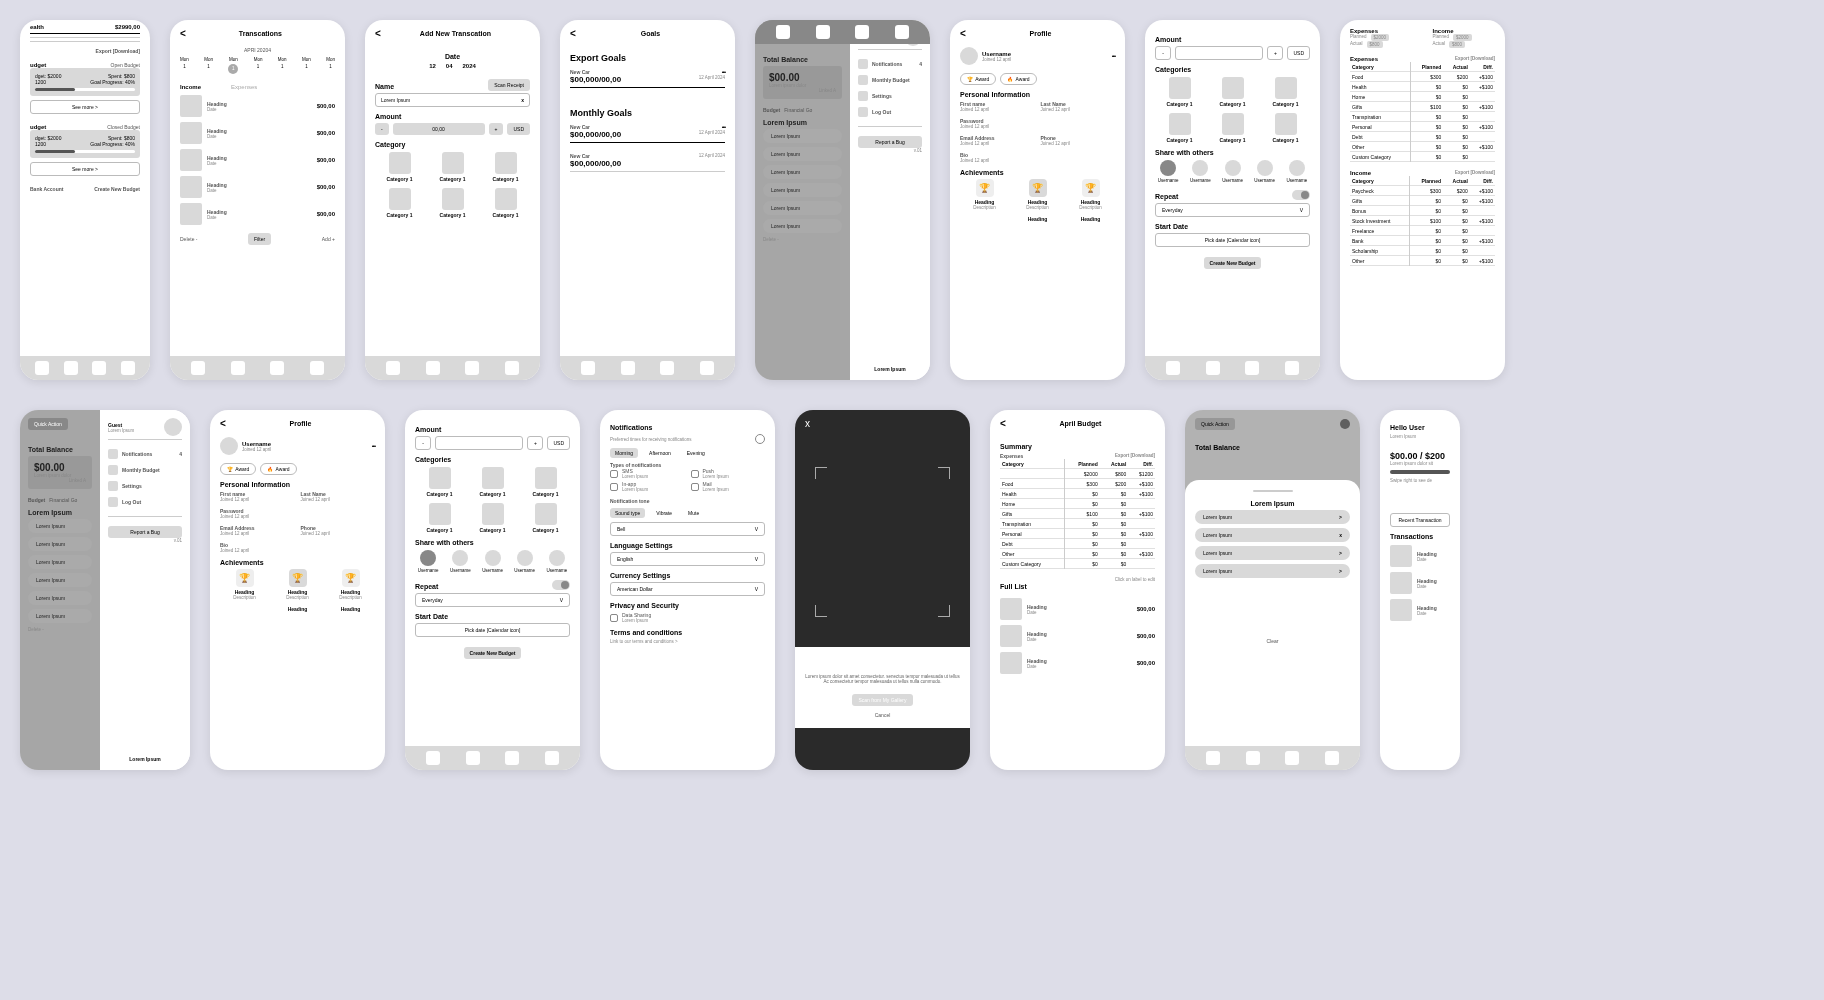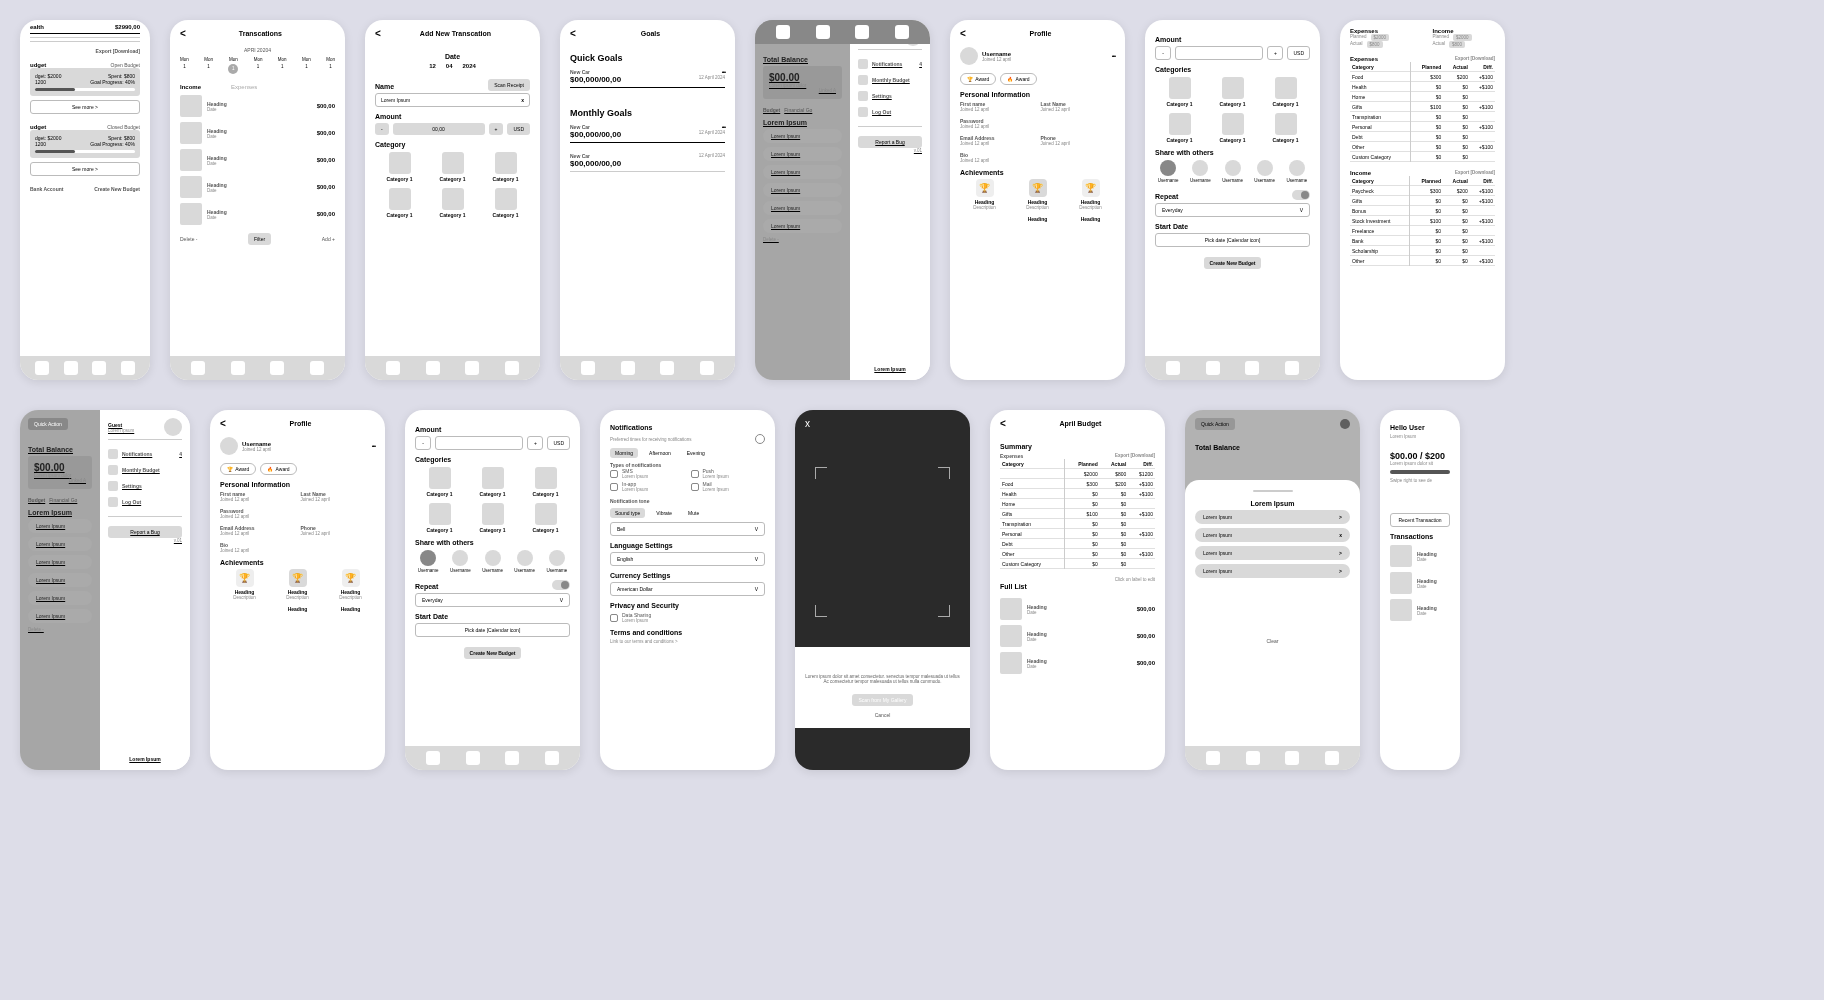--- a/index.html
+++ b/index.html
@@ -36,21 +36,21 @@
 
 .cat-grid { display: grid; grid-template-columns: repeat(3,1fr); gap: 4px; margin-top: 4px; }
 .cat { text-align: center; }
 .cat .box { width: 22px; height: 22px; background: #D9D9D9; border-radius: 3px; margin: 0 auto 2px; }
 .cat .lbl { font-size: 5px; font-weight: bold; }
 
 .txn { display: flex; align-items: center; gap: 5px; margin: 5px 0; }
 .txn .info { flex: 1; }
 .txn .amt { font-weight: bold; font-size: 6px; }
 
-.overlay { position: absolute; inset: 0; display: flex; text-decoration: underline; }
+.overlay { position: absolute; inset: 0; display: flex; }
 .dim { background: rgba(0,0,0,.35); flex: 1; padding: 8px; color: #222; }
 .drawer { background: #fff; width: 80px; padding: 8px; font-size: 5px; display: flex; flex-direction: column; }
 
 .avatar { width: 18px; height: 18px; background: #D9D9D9; border-radius: 50%; }
 .badge { border: 1px solid #bbb; border-radius: 8px; padding: 2px 6px; font-size: 5px; display: inline-flex; align-items: center; gap: 2px; }
 .two-col { display: grid; grid-template-columns: 1fr 1fr; gap: 6px; }
 .ach-grid { display: grid; grid-template-columns: repeat(3,1fr); gap: 4px; text-align: center; }
 .ach .ico { width: 18px; height: 18px; margin: 0 auto 2px; background: #eee; border-radius: 4px; display: flex; align-items: center; justify-content: center; font-size: 9px; }
 .ach.active .ico { background: #D9D9D9; }
 .ach .h { font-weight: bold; font-size: 5px; }
@@ -324,21 +324,21 @@
           <div class="sq"></div>
         </div>
 </div>
 
 <div class="phone">
   <div class="hdr">
           <span class="back">&lt;</span>
           <span class="ttl">Goals</span>
         </div>
   <div class="content">
-    <div class="sec-h lg">Quick Goals</div>
+    <div class="sec-h lg">Export Goals</div>
     <div class="flex between" style="margin-top:6px">
             <span class="small bold">New Car</span>
             <span class="dots">•••</span>
           </div>
     <div class="flex between">
             <span class="bold" style="font-size:8px">$00,000/00,00</span>
             <span class="tiny">12 April 2024</span>
           </div>
     <div class="hr"></div>
     <div class="sec-h lg" style="margin-top:20px">Monthly Goals</div>

